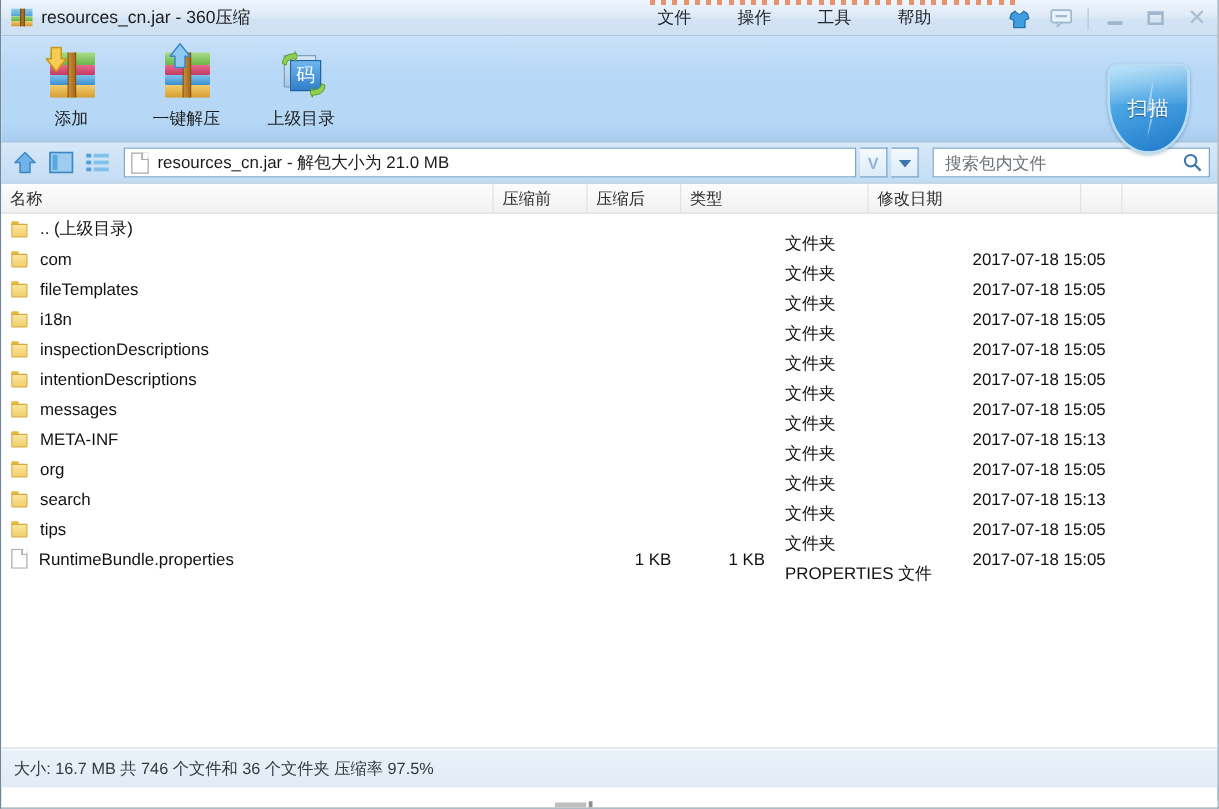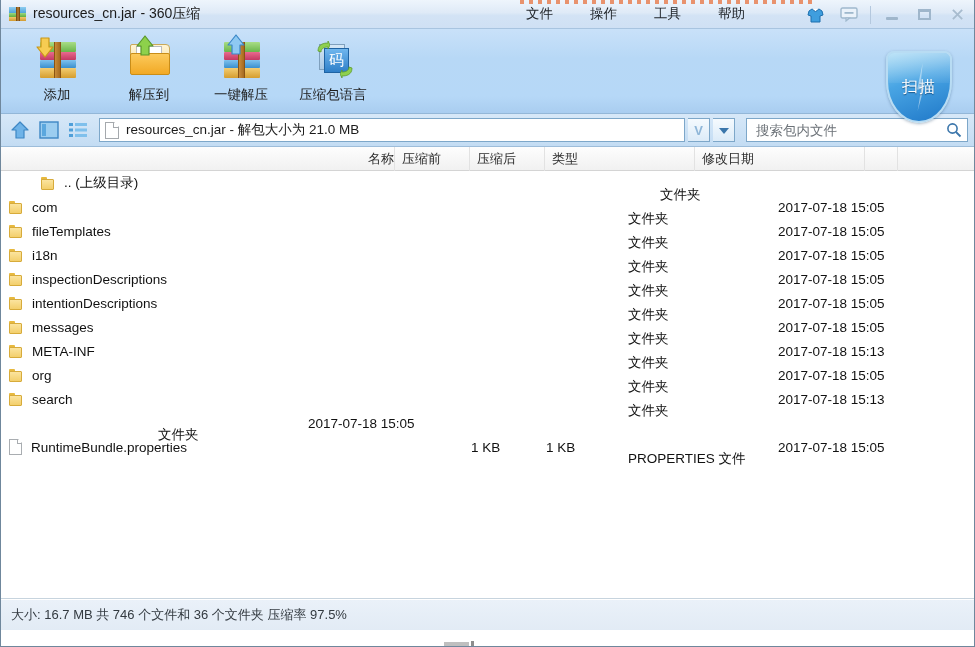--- a/index.html
+++ b/index.html
@@ -253,21 +253,21 @@
     overflow: hidden;
     border-bottom: 1px solid #c7d4de;
   }
   .row {
     height: 24px;
     display: flex; align-items: center;
     font-size: 13.5px; color: #111111;
     cursor: default;
   }
   .c-name { display:flex; align-items:center; padding-left: 8px; overflow:hidden; white-space:nowrap; }
-  .c-pre, .c-post { padding-right: 9px; white-space: nowrap; }
+  .c-pre, .c-post { text-align: right; padding-right: 9px; white-space: nowrap; }
   .c-type { padding-left: 7px; white-space: nowrap; margin-top: 24px; }
   .c-date { padding-left: 7px; white-space: nowrap; }
   .ico-folder {
     width: 15px; height: 13px; flex: 0 0 auto; margin-right: 8px;
     position: relative;
   }
   .ico-folder .tab { position:absolute; left:0; top:0; width:6px; height:3px; background:#e7b93f; border-radius:1px 1px 0 0;}
   .ico-folder .bd { position:absolute; left:0; top:2px; width:13px; height:11px; background:linear-gradient(#fbe49f,#f3cf6c); border:1px solid #d7ab3b; border-radius:1px;}
   .ico-file {
     width: 13px; height: 16px; flex: 0 0 auto; margin-right: 9px;
@@ -365,33 +365,20 @@
             <div class="l l4"></div>
           <div class="zp"></div>
         </div>
         <svg class="arrow-d" width="20" height="22" viewBox="0 0 20 22">
           <path d="M6 1 L14 1 L14 10 L18 10 L10 20 L2 10 L6 10 Z" fill="#f6cc52" stroke="#c99717" stroke-width="1.2" stroke-linejoin="round"></path>
         </svg>
       </div>
       <div class="lbl">添加</div>
     </div>
 
-    <div class="tbtn">
-      <div class="glyph">
-        <div class="fld">
-          <div class="back"></div>
-          <div class="papers"></div>
-          <div class="front"></div>
-        </div>
-        <svg class="arrow-u" width="20" height="22" viewBox="0 0 20 22">
-          <path d="M10 1 L18 11 L14 11 L14 20 L6 20 L6 11 L2 11 Z" fill="#8dd14b" stroke="#59962b" stroke-width="1.2" stroke-linejoin="round"></path>
-        </svg>
-      </div>
-      <div class="lbl">解压到</div>
-    </div>
 
     <div class="tbtn">
       <div class="glyph">
         <div class="arc">
           <div class="l l1"></div>
             <div class="l l2"></div>
             <div class="l l3"></div>
             <div class="l l4"></div>
           <div class="zp"></div>
         </div>
@@ -409,21 +396,21 @@
           <div class="bk"></div>
           <div class="fr">码</div>
           <svg style="position:absolute;left:-1px;top:-1px;" width="14" height="12" viewBox="0 0 14 12">
             <path d="M2 10 C2 3, 8 2, 12 2 L12 0 L14 4 L12 8 L12 6 C9 6, 5 7, 5 11 Z" fill="#8ed04f" stroke="#5d9a2c" stroke-width="0.8"></path>
           </svg>
           <svg style="position:absolute;right:-3px;bottom:-2px;" width="14" height="12" viewBox="0 0 14 12">
             <path d="M12 2 C12 9, 6 10, 2 10 L2 12 L0 8 L2 4 L2 6 C5 6, 9 5, 9 1 Z" fill="#8ed04f" stroke="#5d9a2c" stroke-width="0.8"></path>
           </svg>
         </div>
       </div>
-      <div class="lbl">压缩包语言</div>
+      <div class="lbl">上级目录</div>
     </div>
 
     <div class="scanbtn">
       <div class="shield">
         <div class="gloss"></div>
         <div class="bolt"></div>
         <span class="stxt">扫描</span>
       </div>
     </div>
   </div>
@@ -467,31 +454,31 @@
       <div class="srch-ico">
         <svg width="16" height="16" viewBox="0 0 16 16">
           <circle cx="6.5" cy="6.5" r="4.6" fill="none" stroke="#3b76ab" stroke-width="1.6"></circle>
           <line x1="10" y1="10" x2="14.5" y2="14.5" stroke="#3b76ab" stroke-width="1.8"></line>
         </svg>
       </div>
     </div>
   </div>
 
   <div class="listhead">
-    <div class="hcell" style="width:394px;text-align:right;">名称</div>
+    <div class="hcell" style="width:394px;">名称</div>
     <div class="hcell" style="width:75px;">压缩前</div>
     <div class="hcell" style="width:75px;">压缩后</div>
     <div class="hcell" style="width:150px;">类型</div>
     <div class="hcell" style="width:170px;">修改日期</div>
     <div class="hcell" style="width:33px;"></div>
   </div>
 
   <div class="listbody" id="listbody">
       <div class="row">
-        <div class="c-name" style="width: 470px; margin-left: 32px;">
+        <div class="c-name" style="width: 470px;">
           <div class="ico-folder">
             <div class="tab"></div>
             <div class="bd"></div>
           </div>
           <span>.. (上级目录)</span>
         </div>
         <div class="c-pre" style="width: 75px;"></div>
         <div class="c-post" style="width: 75px;"></div>
         <div class="c-type" style="width: 150px;">文件夹</div>
         <div class="c-date" style="width: 170px;"></div>
@@ -607,20 +594,27 @@
             <div class="bd"></div>
           </div>
           <span>search</span>
         </div>
         <div class="c-pre" style="width: 75px;"></div>
         <div class="c-post" style="width: 75px;"></div>
         <div class="c-type" style="width: 150px;">文件夹</div>
         <div class="c-date" style="width: 170px;">2017-07-18 15:13</div>
       </div>
       <div class="row">
+        <div class="c-name" style="width: 470px;">
+          <div class="ico-folder">
+            <div class="tab"></div>
+            <div class="bd"></div>
+          </div>
+          <span>tips</span>
+        </div>
         <div class="c-pre" style="width: 75px;"></div>
         <div class="c-post" style="width: 75px;"></div>
         <div class="c-type" style="width: 150px;">文件夹</div>
         <div class="c-date" style="width: 170px;">2017-07-18 15:05</div>
       </div>
       <div class="row">
         <div class="c-name" style="width: 470px;">
           <div class="ico-file"></div>
           <span>RuntimeBundle.properties</span>
         </div>

